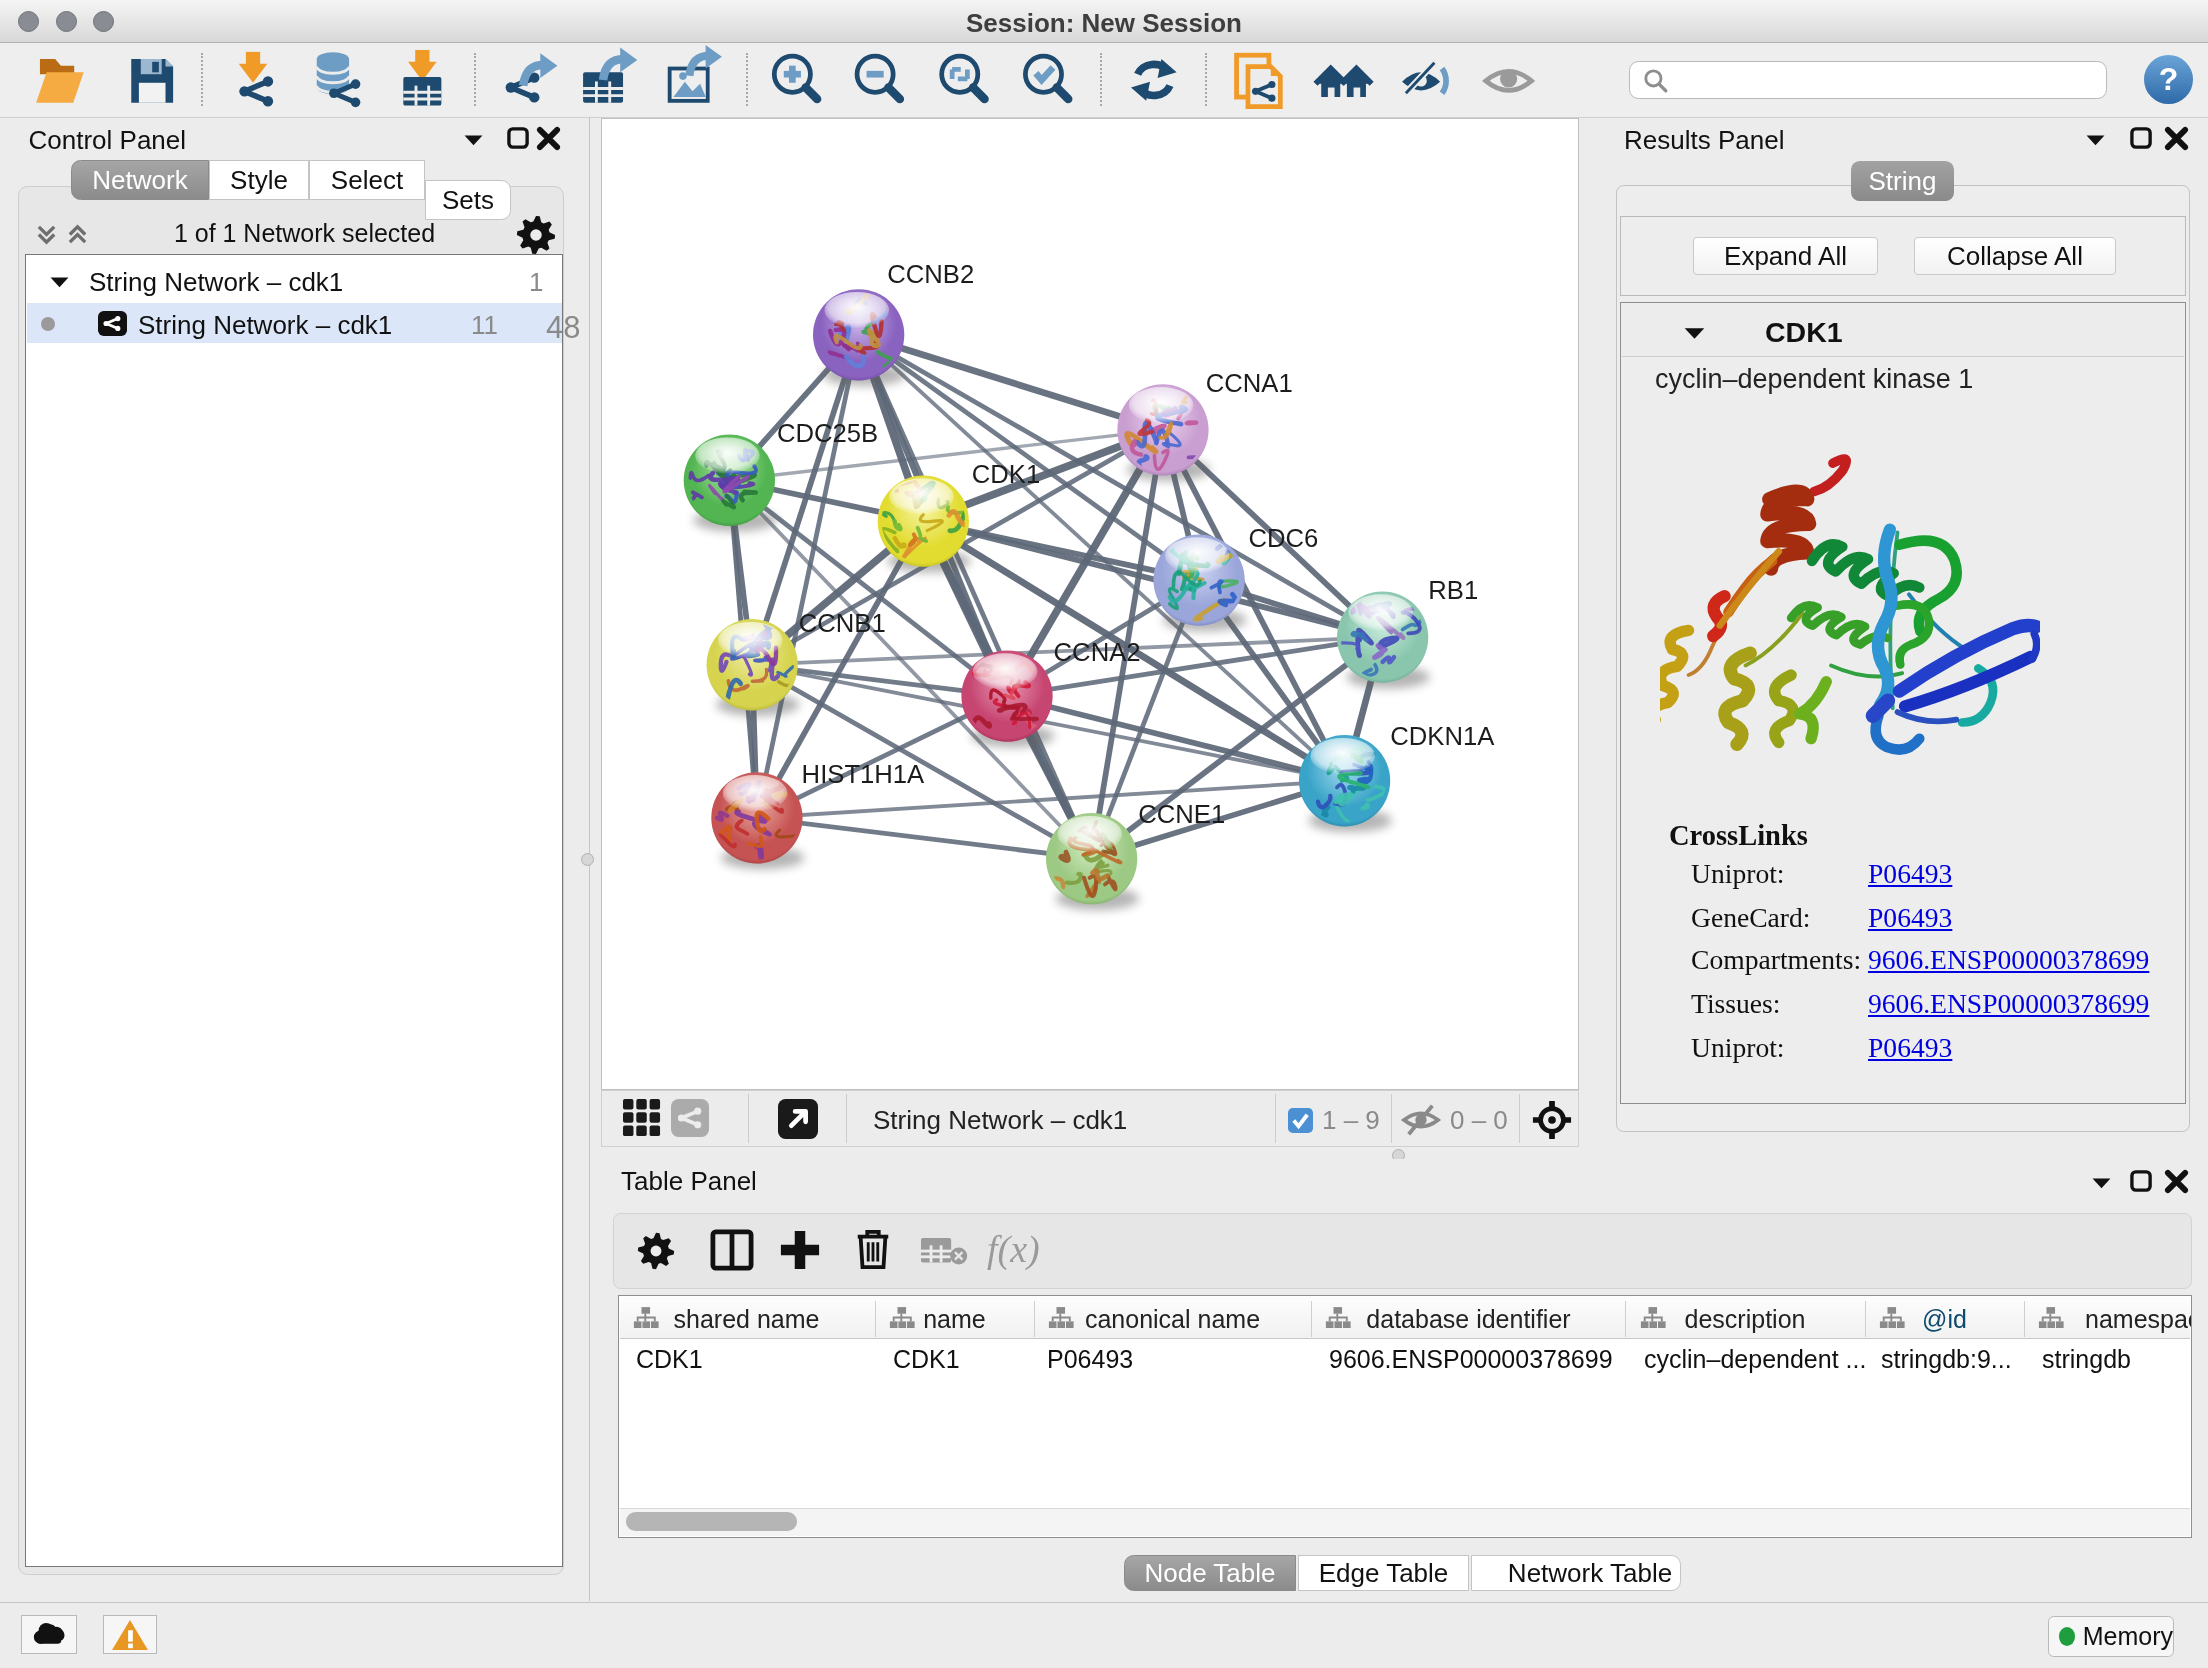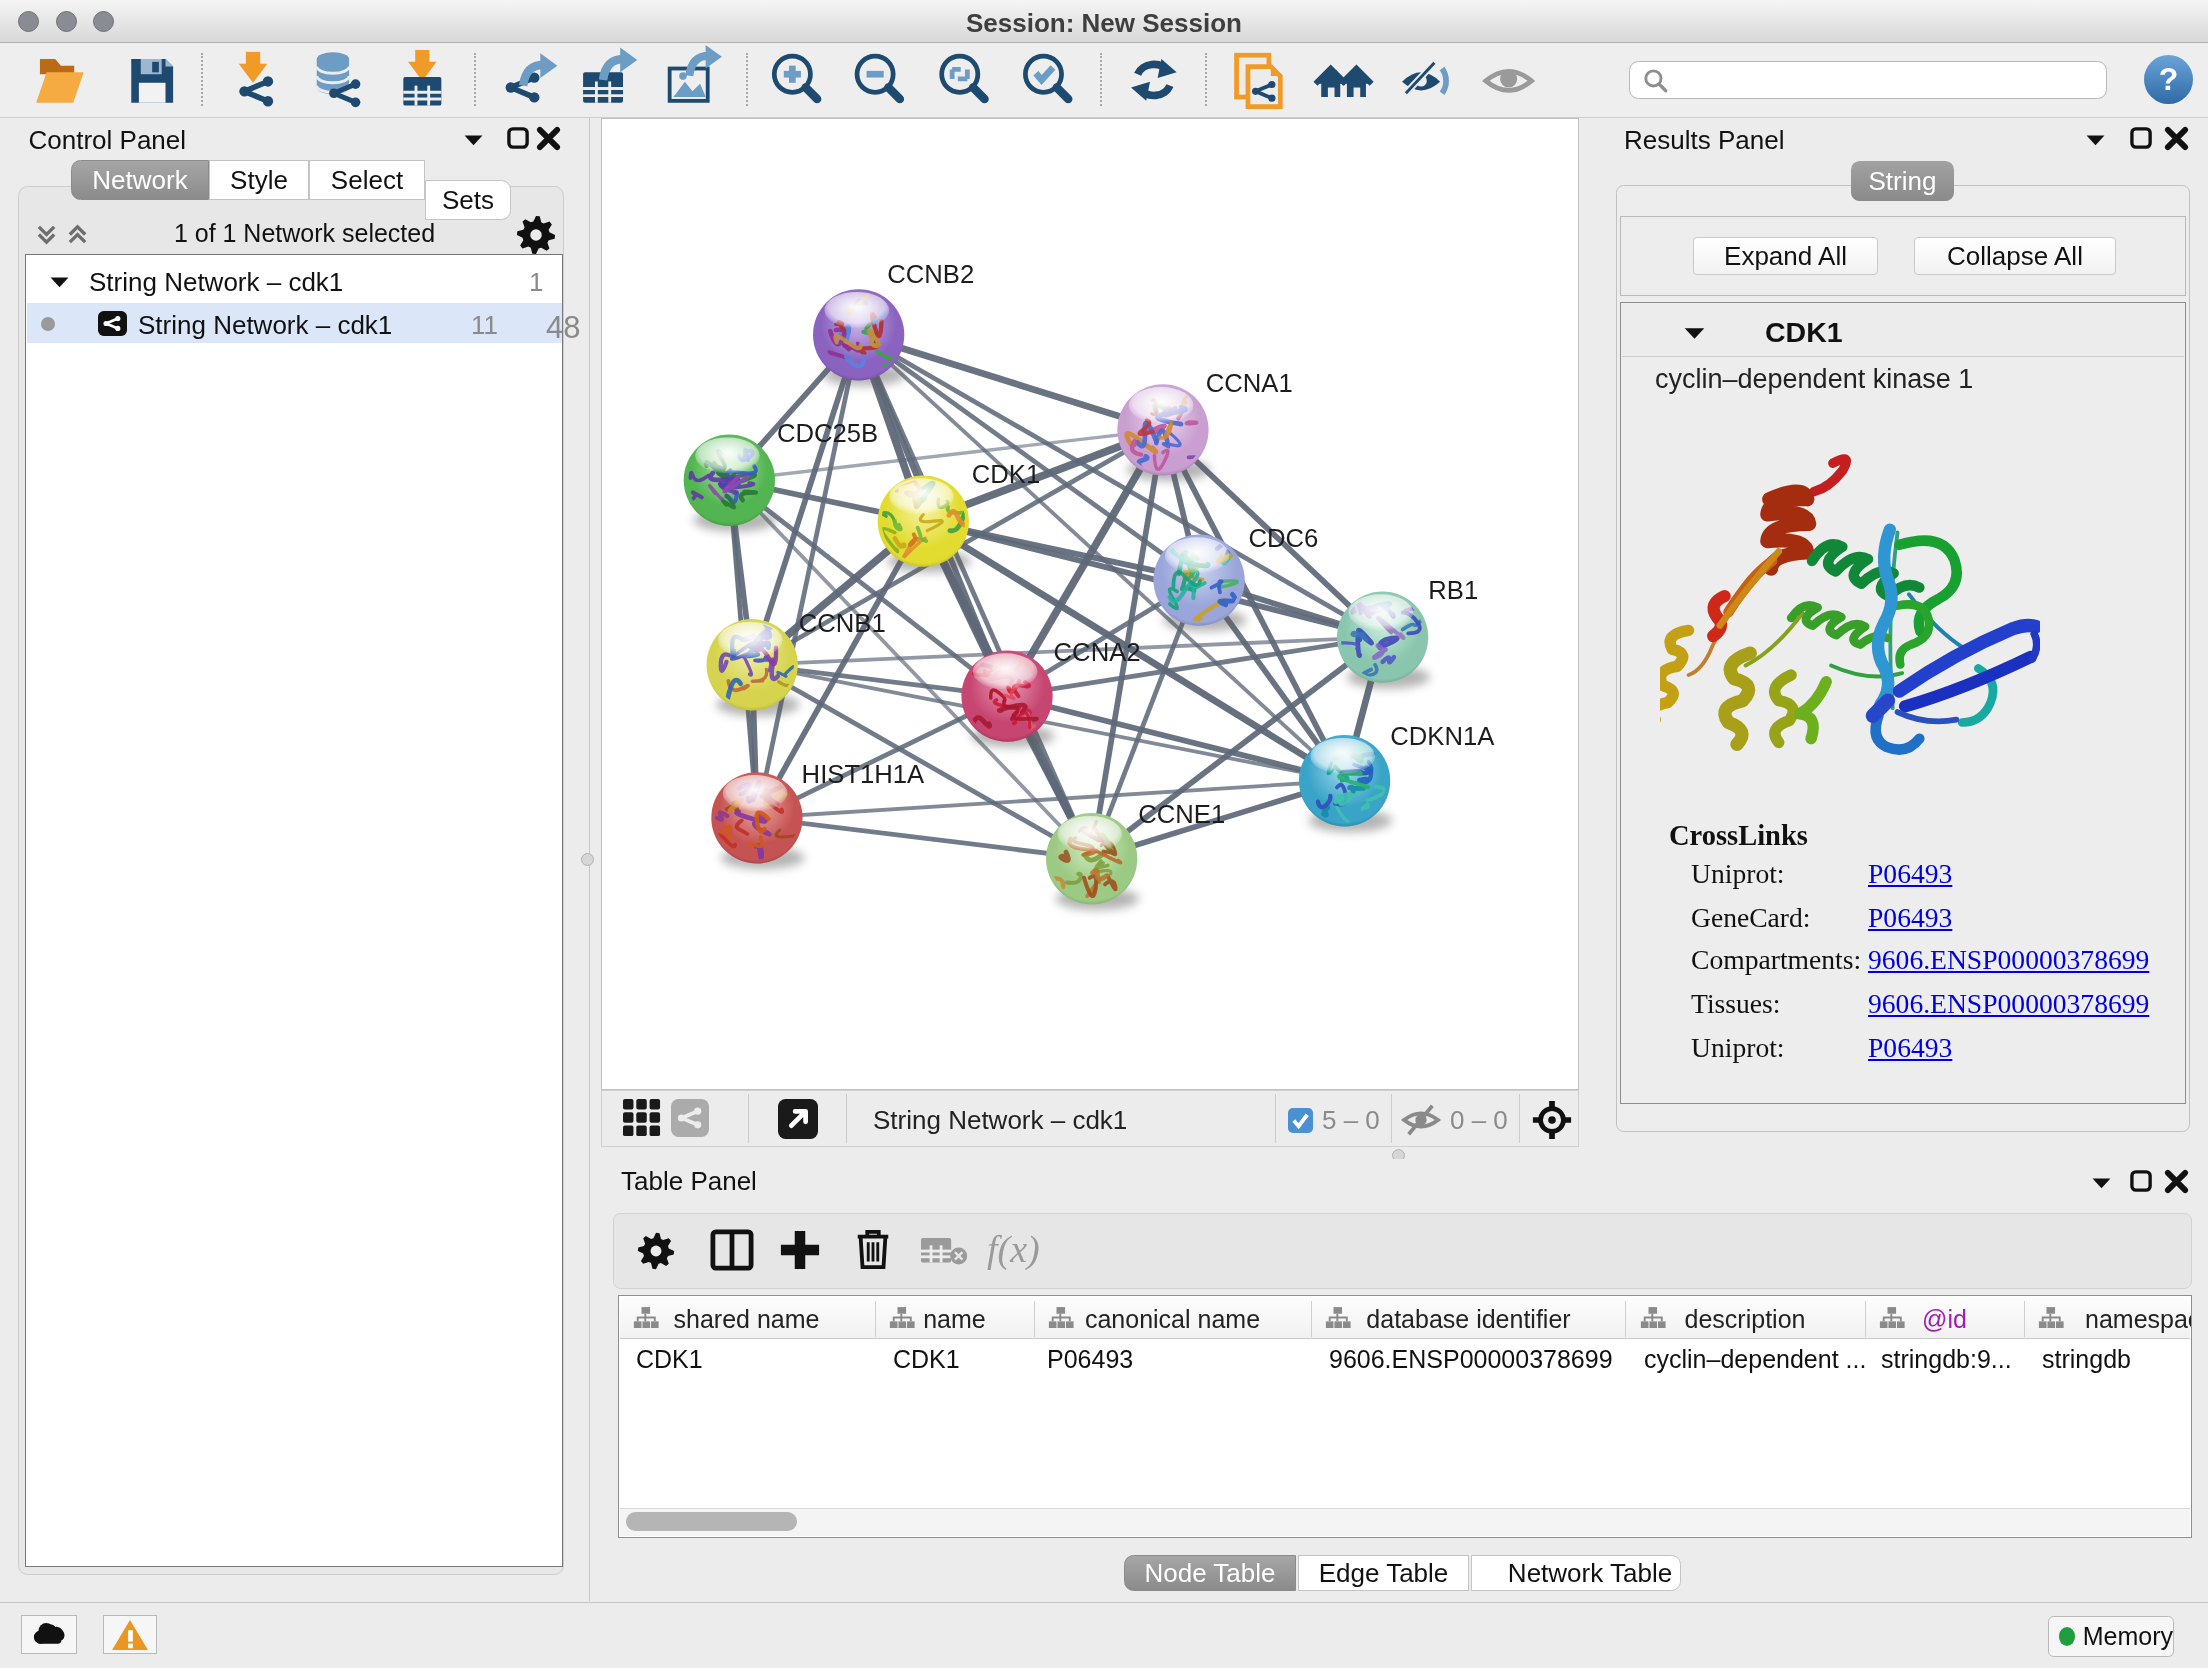--- a/index.html
+++ b/index.html
@@ -762,21 +762,21 @@
 <svg class="abs" style="left:778px;top:1099px" width="40" height="40" viewBox="0 0 42 42">
     <path d="M14,28 L28,14 M18,13 L29,13 L29,24" fill="none" stroke="#fff" stroke-width="5" stroke-linecap="round" stroke-linejoin="round"></path>
   </svg>
 <div class="abs" style="left:846px;top:1094px;height:49px;border-left:1px solid #cccccc"></div>
 <div class="abs" style="left:873px;top:1105px;font-size:26px;color:#222">String Network – cdk1</div>
 <div class="abs" style="left:1275px;top:1094px;height:49px;border-left:1px solid #cccccc"></div>
 <div class="abs" style="left:1288px;top:1108px;width:25px;height:25px;background:#4a90d2;border-radius:4.8px"></div>
 <svg class="abs" style="left:1288px;top:1108px" width="25" height="25" viewBox="0 0 26 26">
     <path d="M6,13 L11,19 L20,7" fill="none" stroke="#fff" stroke-width="4"></path>
   </svg>
-<div class="abs" style="left:1322px;top:1105px;font-size:26px;color:#8a8a8a">5 – 0</div>
+<div class="abs" style="left:1322px;top:1105px;font-size:26px;color:#8a8a8a">1 – 9</div>
 <div class="abs" style="left:1391px;top:1094px;height:49px;border-left:1px solid #cccccc"></div>
 <svg class="abs" style="left:1400px;top:1103px" width="42" height="34" viewBox="0 0 44 36">
     <path d="M4,18 Q22,4 40,18 Q22,32 4,18 Z" fill="none" stroke="#8a8a8a" stroke-width="4"></path>
     <circle cx="22" cy="18" r="6" fill="#8a8a8a"></circle>
     <line x1="34" y1="3" x2="9" y2="33" stroke="#8a8a8a" stroke-width="4"></line>
   </svg>
 <div class="abs" style="left:1450px;top:1105px;font-size:26px;color:#8a8a8a">0 – 0</div>
 <div class="abs" style="left:1519px;top:1094px;height:49px;border-left:1px solid #cccccc"></div>
 <svg class="abs" style="left:1531px;top:1099px" width="42" height="42" viewBox="0 0 44 44">
     <circle cx="22" cy="22" r="12" fill="none" stroke="#111" stroke-width="5"></circle>
@@ -926,21 +926,21 @@
 <div class="abs" style="left:1625px;top:1301px;height:36px;border-left:1px solid #cfcfcf"></div>
 <div class="abs" style="left:1627px;top:1305px;width:236px;text-align:center;font-size:25px;color:#222">description</div>
 <svg class="abs" style="left:1639px;top:1305px" width="28.5" height="27" viewBox="0 0 30 28">
     <rect x="10" y="2" width="9" height="7" fill="#8a8a8a"></rect>
     <rect x="2" y="17" width="8" height="7" fill="#8a8a8a"></rect>
     <rect x="11" y="17" width="8" height="7" fill="#8a8a8a"></rect>
     <rect x="20" y="17" width="8" height="7" fill="#8a8a8a"></rect>
     <path d="M14,9 L14,13 M6,17 L6,13 L24,13 L24,17 M14,13 L14,17" fill="none" stroke="#8a8a8a" stroke-width="2"></path>
   </svg>
 <div class="abs" style="left:1865px;top:1301px;height:36px;border-left:1px solid #cfcfcf"></div>
-<div class="abs" style="left:1867px;top:1305px;width:155px;text-align:center;font-size:25px;color:#a21caf">@id</div>
+<div class="abs" style="left:1867px;top:1305px;width:155px;text-align:center;font-size:25px;color:#0c4a6e">@id</div>
 <svg class="abs" style="left:1878px;top:1305px" width="28.5" height="27" viewBox="0 0 30 28">
     <rect x="10" y="2" width="9" height="7" fill="#8a8a8a"></rect>
     <rect x="2" y="17" width="8" height="7" fill="#8a8a8a"></rect>
     <rect x="11" y="17" width="8" height="7" fill="#8a8a8a"></rect>
     <rect x="20" y="17" width="8" height="7" fill="#8a8a8a"></rect>
     <path d="M14,9 L14,13 M6,17 L6,13 L24,13 L24,17 M14,13 L14,17" fill="none" stroke="#8a8a8a" stroke-width="2"></path>
   </svg>
 <div class="abs" style="left:2024px;top:1301px;height:36px;border-left:1px solid #cfcfcf"></div>
 <div class="abs" style="left:2085px;top:1305px;width:106px;overflow:hidden;white-space:nowrap;font-size:25px;color:#222">namespace</div>
 <svg class="abs" style="left:2037px;top:1305px" width="28.5" height="27" viewBox="0 0 30 28">

